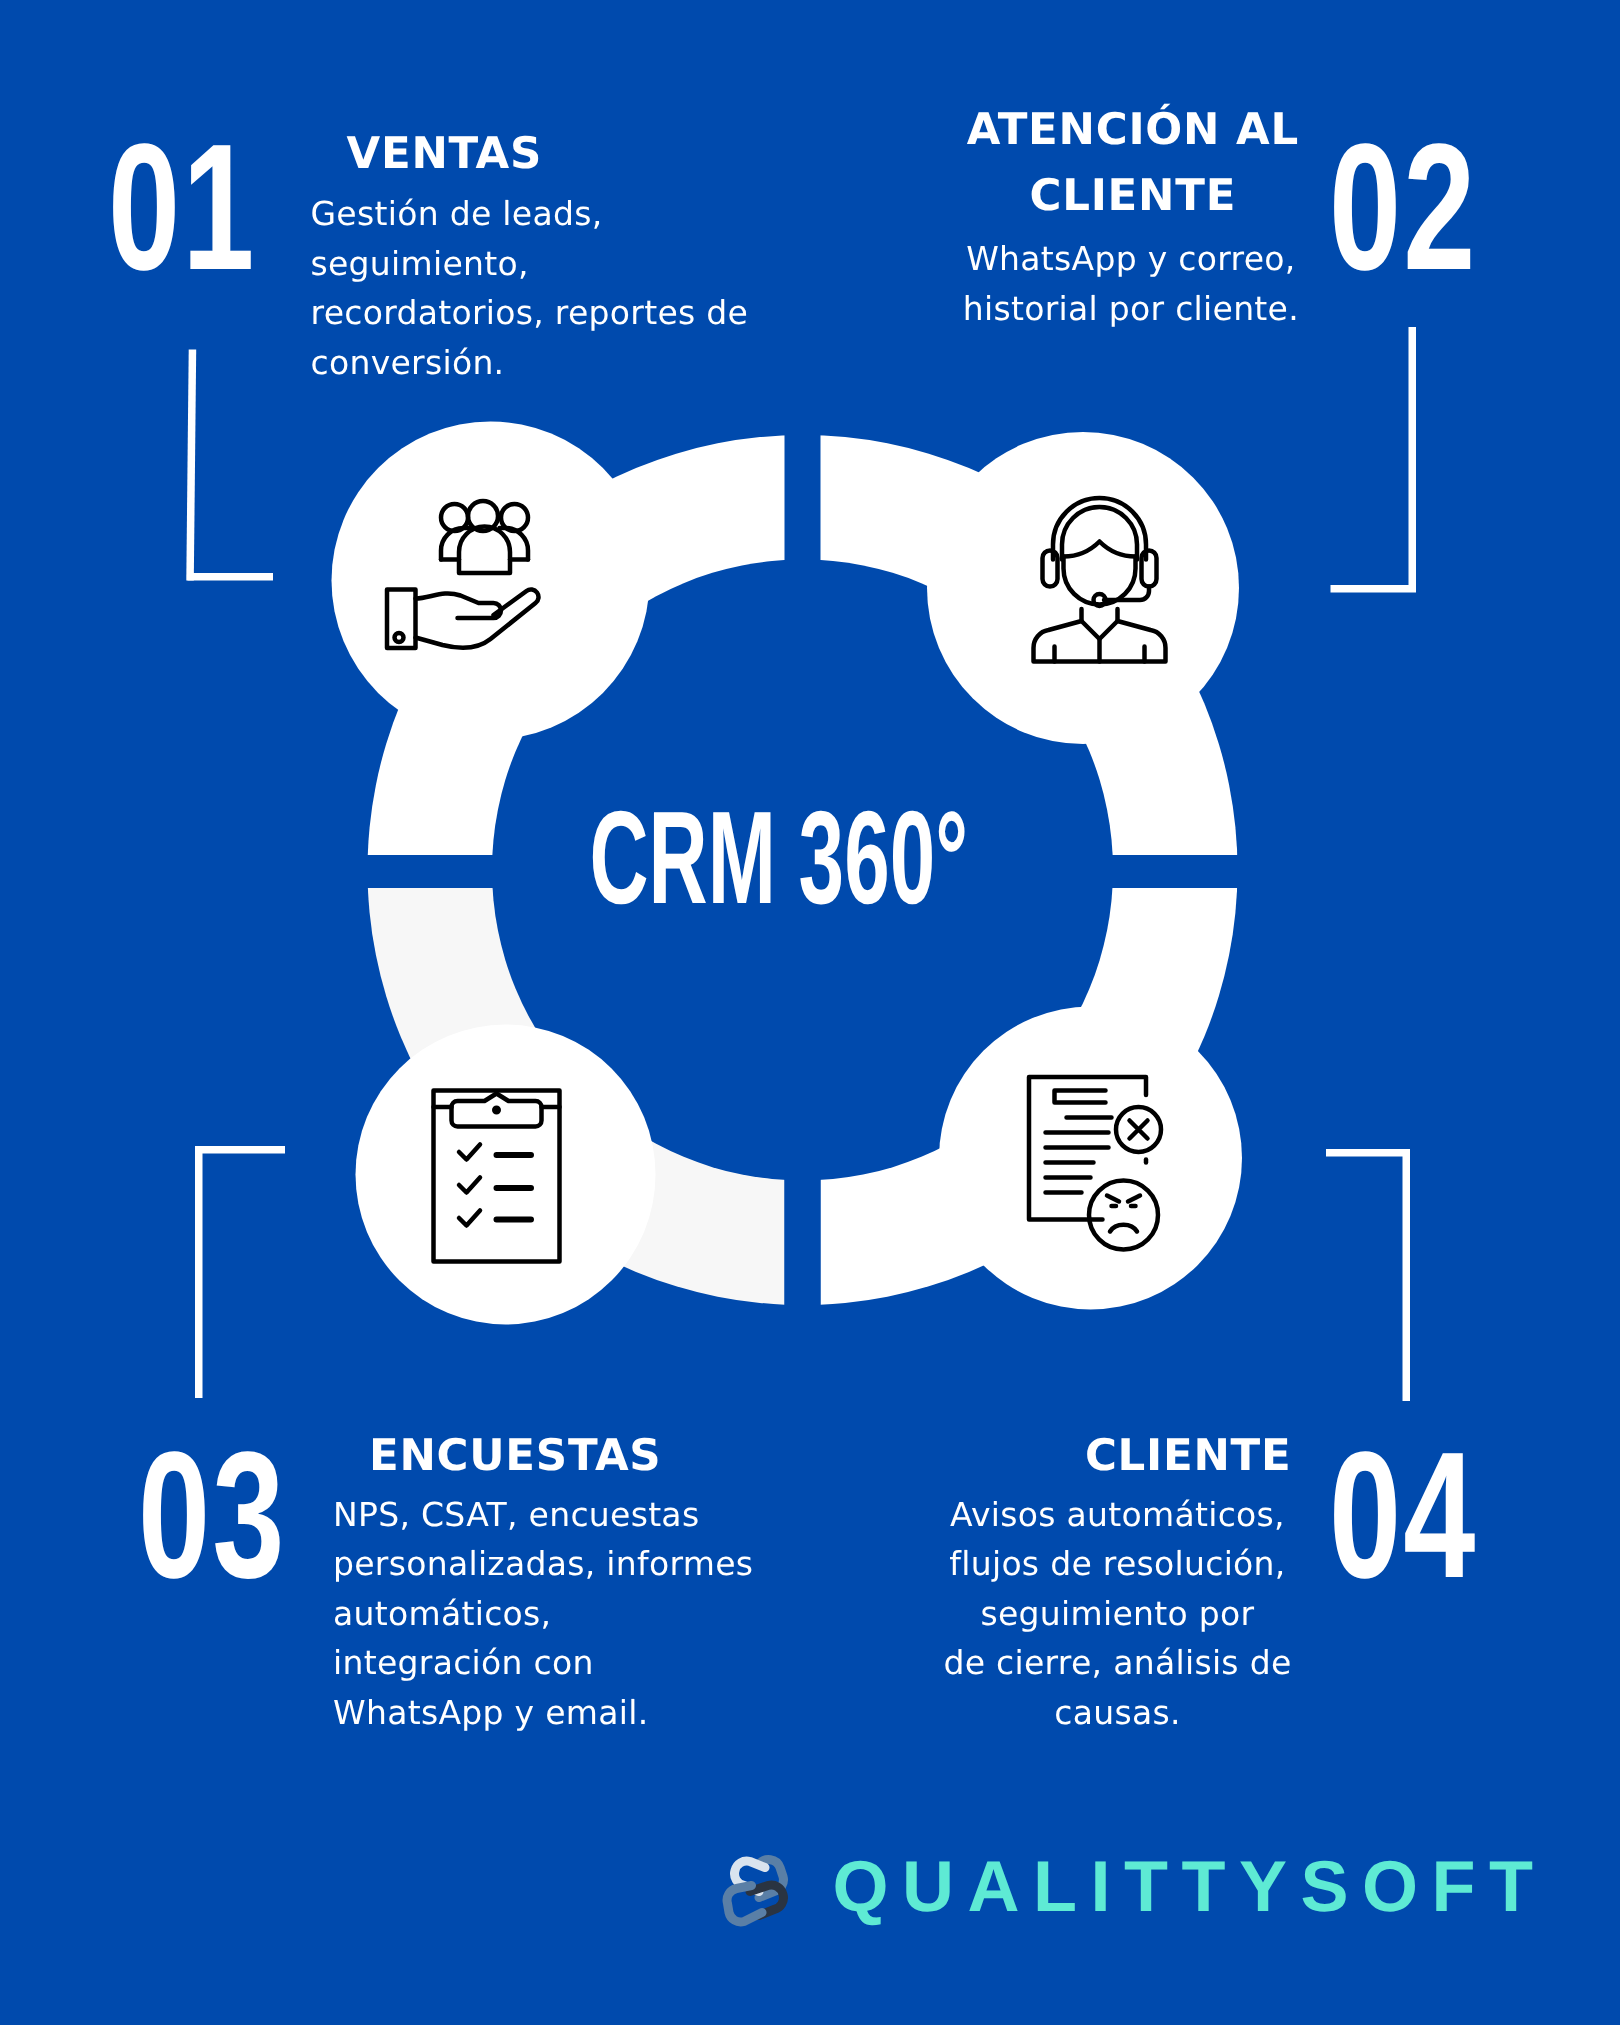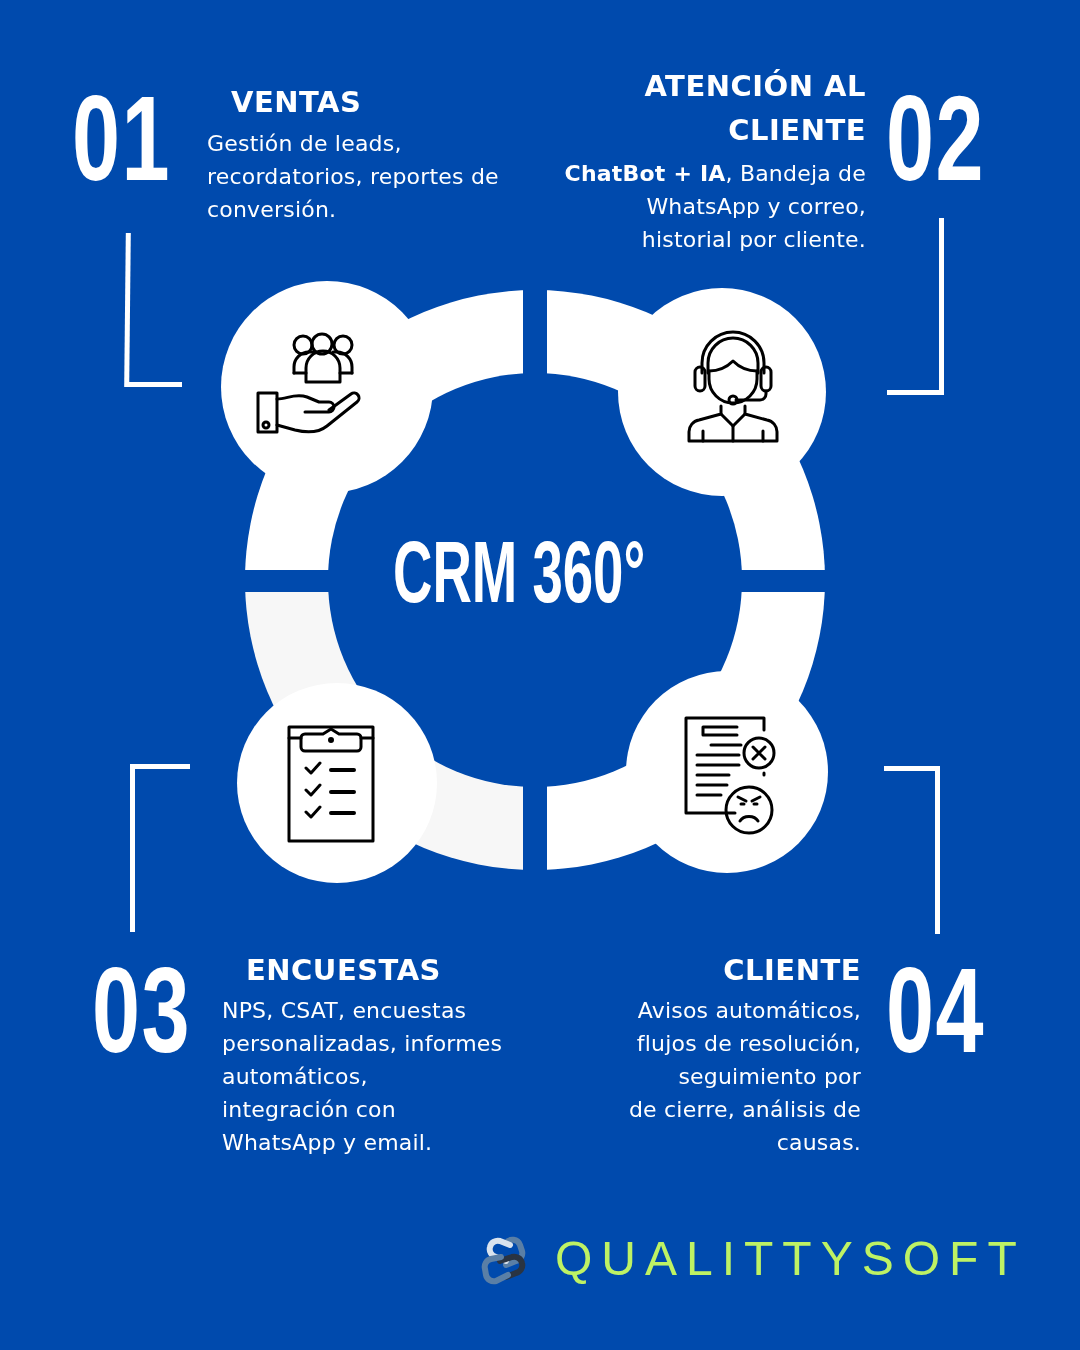--- a/index.html
+++ b/index.html
@@ -8,30 +8,30 @@
     font-family:"DejaVu Sans", sans-serif; color:#ffffff;
   }
   .abs { position:absolute; }
   .num {
     position:absolute; font-family:"Liberation Sans Narrow","Liberation Sans", sans-serif;
     font-weight:700; font-size:120px; line-height:1; color:#fff;
     transform:scaleX(0.72); transform-origin:left top; letter-spacing:2px;
   }
   .title { position:absolute; font-weight:700; font-size:29px; line-height:44px; letter-spacing:0.5px;margin-left:24px; }
   .desc  { position:absolute; font-size:22px; line-height:33px; letter-spacing:0.2px; }
-  .right { text-align:right; }
+  .right { text-align:center; }
   .bar { position:absolute; background:#ffffff; }
   .crm {
     position:absolute; left:393px; top:528px; font-family:"Liberation Sans", sans-serif;
     font-weight:700; font-size:88px; line-height:1; color:#fff;
     transform:scaleX(0.62); transform-origin:left top; white-space:nowrap;
   }
   .logo-text {
     position:absolute; left:555px; top:1235px; font-family:"Liberation Sans", sans-serif;
-    font-size:48px; letter-spacing:9px; color:#bef264; line-height:1; font-weight:400;
+    font-size:48px; letter-spacing:9px; color:#5eead4; line-height:1; font-weight:700;
   }
   svg { display:block; }
 </style>
 </head>
 <body>
 
 <svg class="abs" style="left:0;top:0" width="1080" height="1350" viewBox="0 0 1080 1350">
   <defs>
     <mask id="ringmask">
       <rect x="0" y="0" width="1080" height="1350" fill="white"></rect>
@@ -117,31 +117,31 @@
 <div class="bar" style="left:887px;top:390px;width:57px;height:5px"></div>
 <div class="bar" style="left:130px;top:764px;width:5px;height:168px"></div>
 <div class="bar" style="left:130px;top:764px;width:60px;height:5px"></div>
 <div class="bar" style="left:935px;top:766px;width:5px;height:168px"></div>
 <div class="bar" style="left:884px;top:766px;width:56px;height:5px"></div>
 
 <div class="num" style="left:72px;top:78px">01</div>
 <div class="title" style="left:207px;top:80px">VENTAS</div>
 <div class="desc" style="left:207px;top:127px">
   <div>Gestión de leads,</div>
+  <div>seguimiento,</div>
   <div>recordatorios, reportes de</div>
   <div>conversión.</div>
 </div>
 
 <div class="num" style="left:886px;top:78px">02</div>
 <div class="title right" style="right:214px;top:64px">
   <div>ATENCIÓN AL</div>
   <div>CLIENTE</div>
 </div>
 <div class="desc right" style="right:214px;top:157px">
-  <div><b>ChatBot + IA</b><span>, Bandeja de</span></div>
   <div>WhatsApp y correo,</div>
   <div>historial por cliente.</div>
 </div>
 
 <div class="num" style="left:92px;top:950px">03</div>
 <div class="title" style="left:222px;top:948px">ENCUESTAS</div>
 <div class="desc" style="left:222px;top:994px">
   <div>NPS, CSAT, encuestas</div>
   <div>personalizadas, informes</div>
   <div>automáticos,</div>

